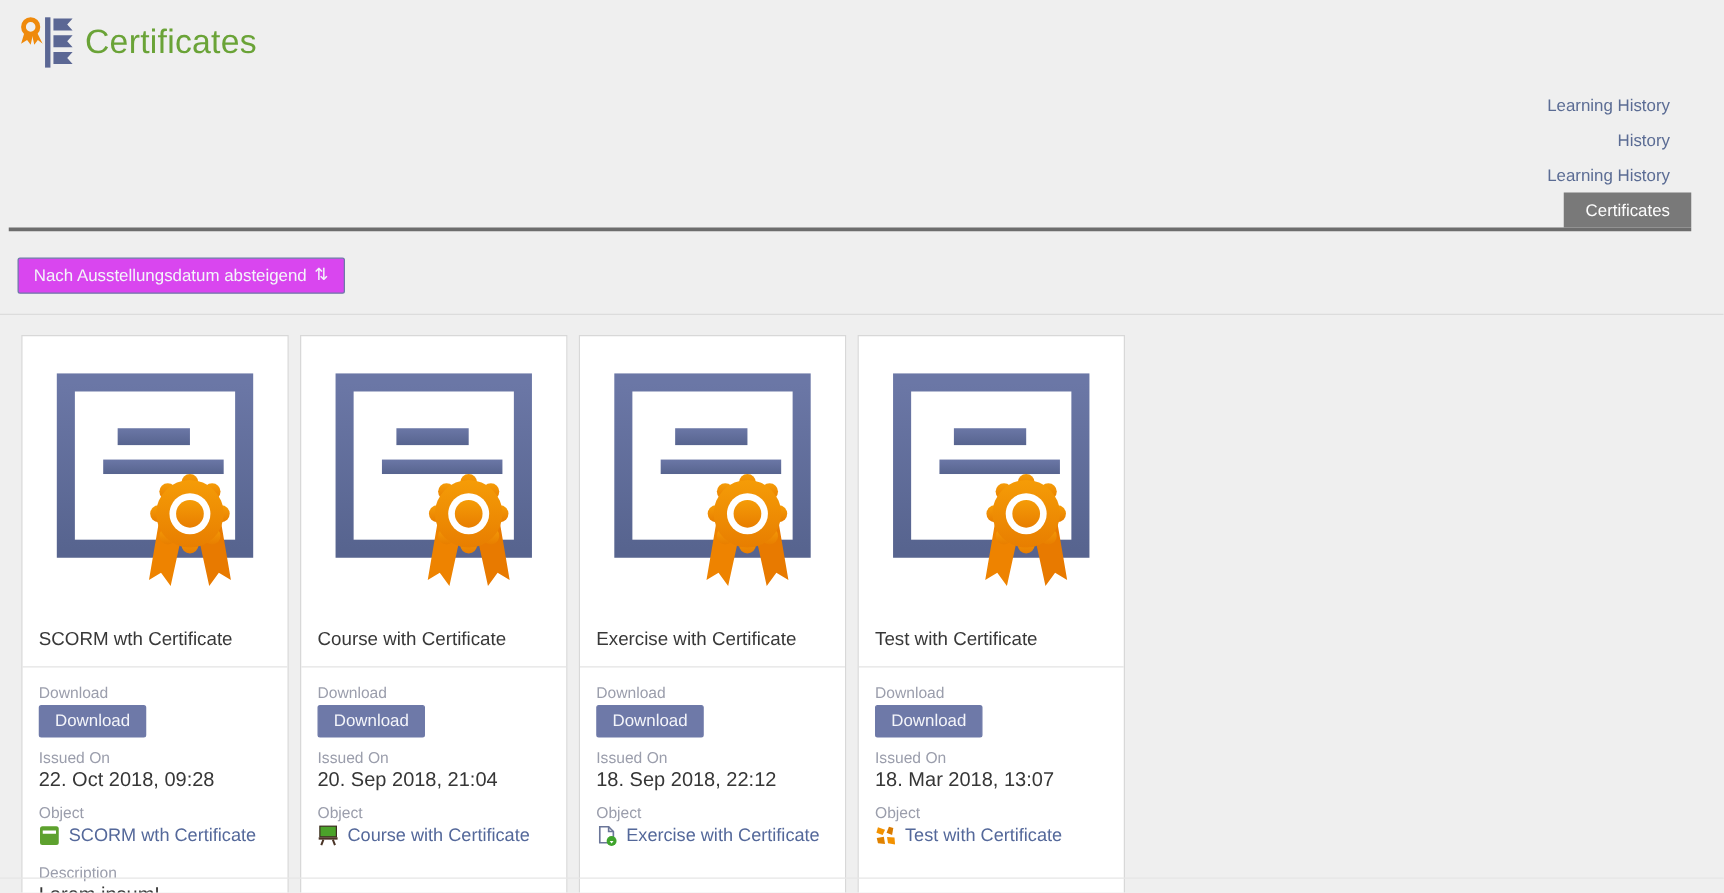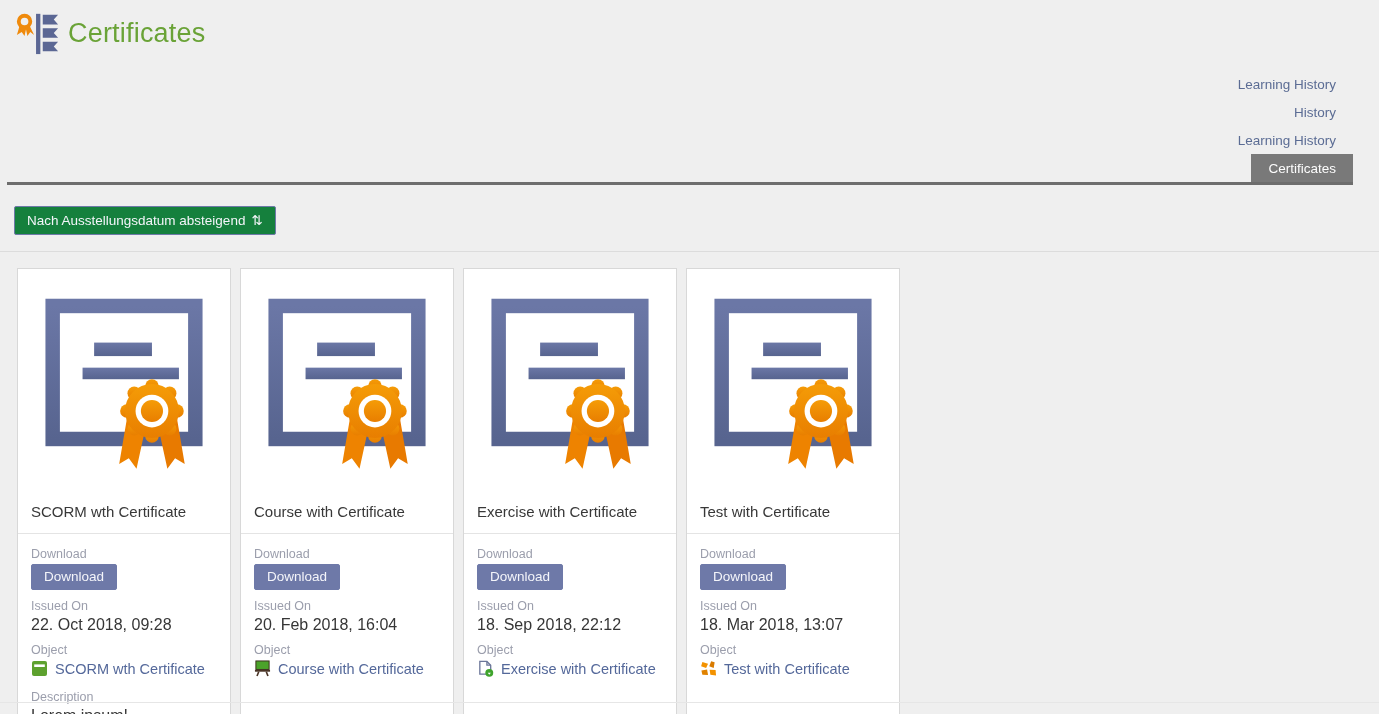--- a/index.html
+++ b/index.html
@@ -18,21 +18,21 @@
   .tabbar { display: flex; align-items: flex-end; margin: 4px 26px 0 7px; border-bottom: 3px solid #6d6d6d; flex-direction: column; }
   .tab {
     font-size: 13.5px; color: #5b6c94; padding: 7px 17px 6px; cursor: pointer;
     background: transparent; border: none; white-space: nowrap;
   }
   .tab.active { background: #797979; color: #fdfdfd; }
   
   .toolbar { padding: 21px 14px 16px; border-bottom: 1px solid #dcdcdc; }
   .btn-sort {
     display: inline-flex; align-items: center; gap: 6px;
-    background: #15803d; color: #f4f5fa; border: 1px solid #6e79a8;
+    background: #d946ef; color: #f4f5fa; border: 1px solid #6e79a8;
     font-size: 13.5px; padding: 5px 12px 6px; border-radius: 2px; cursor: pointer;
     font-family: inherit;
   }
   
   .cards { display: flex; gap: 9px; padding: 16px 17px; align-items: stretch; }
   .card {
     width: 214px; height: 490px; background: #fff;
     border: 1px solid #d8d8d8; display: flex; flex-direction: column;
   }
   .thumb { height: 234px; display: flex; justify-content: center; align-items: flex-start; padding-top: 28px; }
@@ -161,21 +161,21 @@
         </svg>
     </div>
     <div class="card-title">Course with Certificate</div>
     <div class="props">
       <div class="prop">
         <div class="prop-label">Download</div>
         <button class="btn-download">Download</button>
       </div>
       <div class="prop">
         <div class="prop-label">Issued On</div>
-        <div class="prop-value">20. Feb 2018, 16:04</div>
+        <div class="prop-value">20. Sep 2018, 21:04</div>
       </div>
       <div class="prop">
         <div class="prop-label">Object</div>
         <a class="obj-link">
           <span class="oicon">
             <svg viewBox="0 0 18 18" width="17" height="17">
               <rect x="2" y="1" width="14" height="9" fill="#4ba32a" stroke="#3a2b1d" stroke-width="1"></rect>
               <rect x="1" y="10.4" width="16" height="2" fill="#4a3426"></rect>
               <line x1="5" y1="12.4" x2="3.2" y2="17" stroke="#4a3426" stroke-width="1.7"></line>
               <line x1="13" y1="12.4" x2="14.8" y2="17" stroke="#4a3426" stroke-width="1.7"></line>

